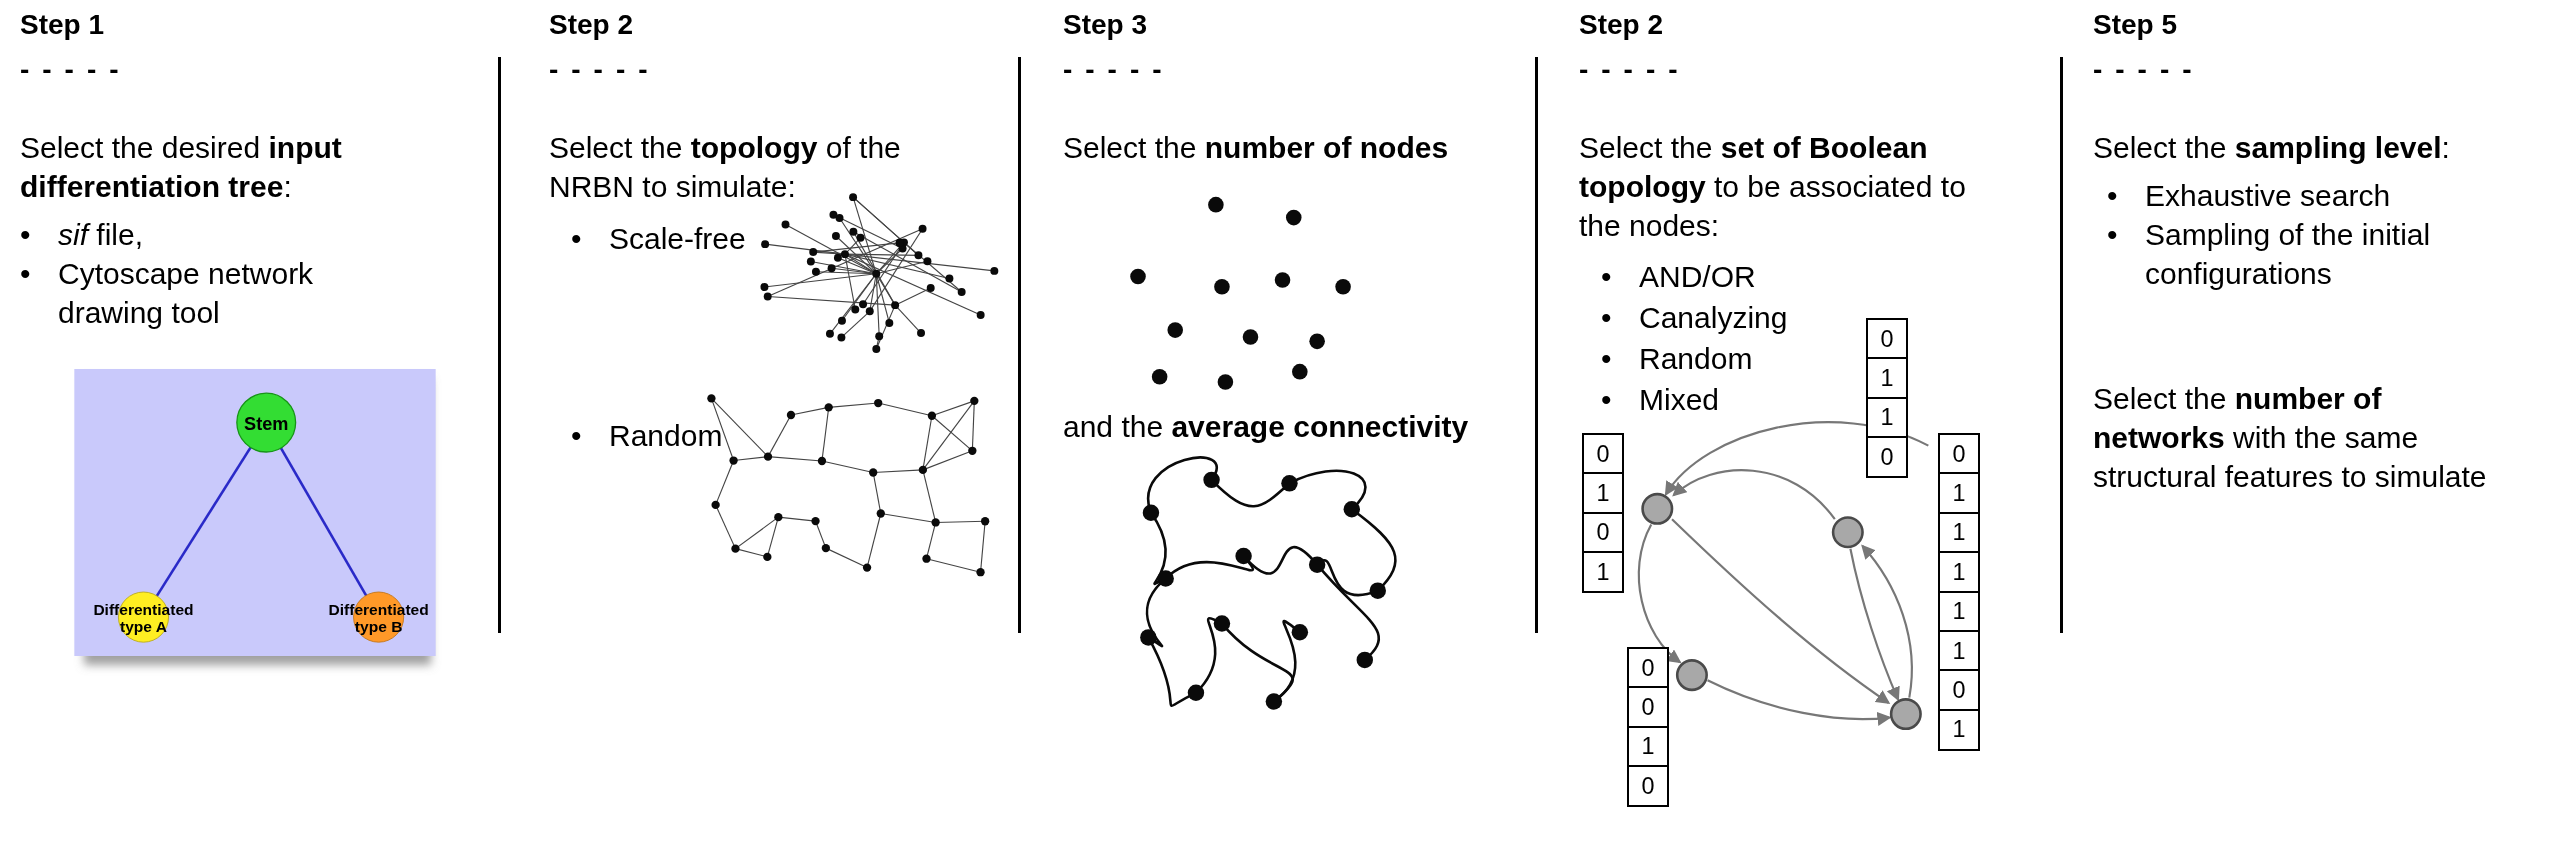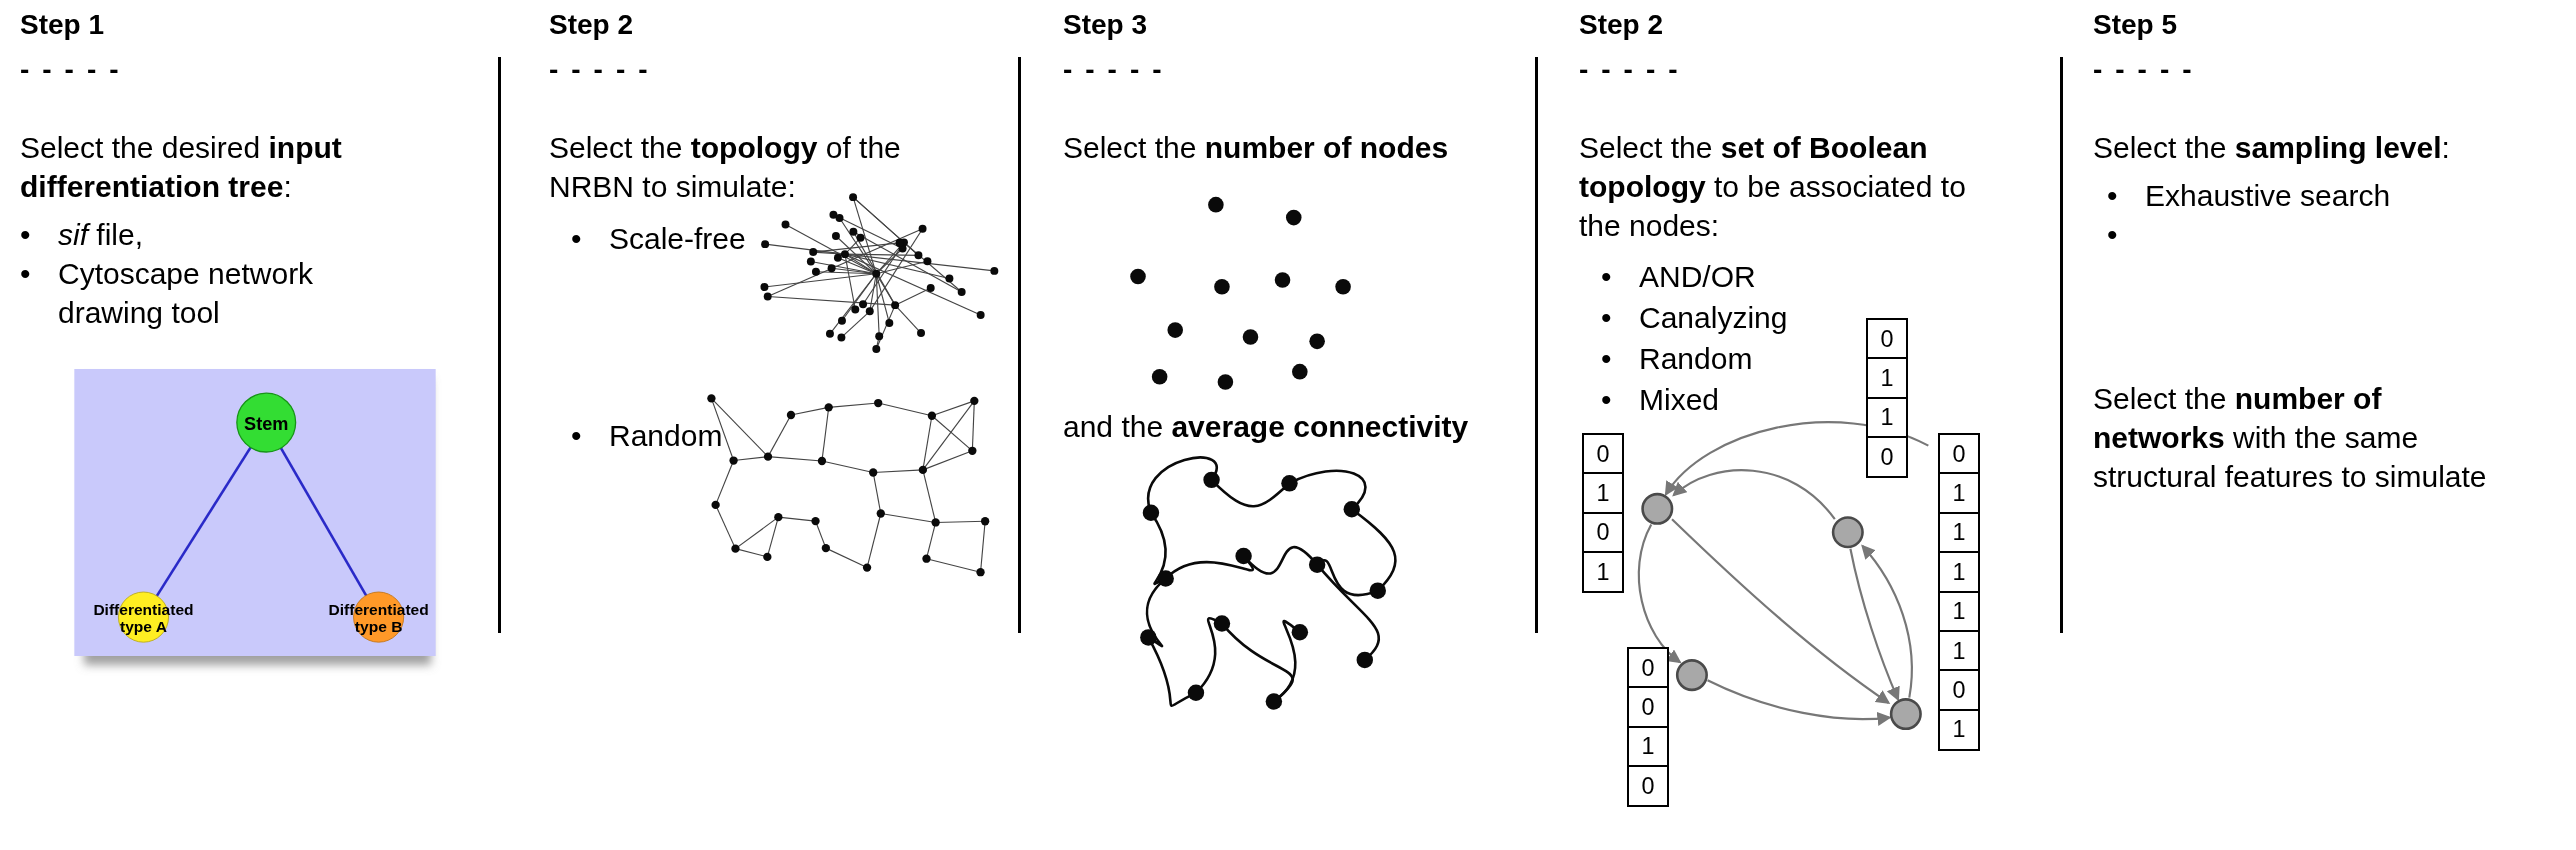--- a/index.html
+++ b/index.html
@@ -371,20 +371,21 @@
     <div class="para" style="left:2093px;top:128px">
       <div class="line"><span>Select the </span><b>sampling level</b><span>:</span></div>
     </div>
     <div class="bullets" style="left:2107px;top:176px;width:433px">
       <div class="bullet">
           <span class="dot">•</span>
           <span class="btext">Exhaustive search</span>
         </div>
       <div class="bullet">
           <span class="dot">•</span>
+          <span class="btext" style="max-width:346px">Sampling of the initial configurations</span>
         </div>
     </div>
     <div class="para" style="left:2093px;top:379px">
       <div class="line"><span>Select the </span><b>number of</b><span></span></div>
       <div class="line"><span></span><b>networks</b><span> with the same</span></div>
       <div class="line"><span>structural features to simulate</span><b></b><span></span></div>
     </div>
   </section>
 
 </div>

